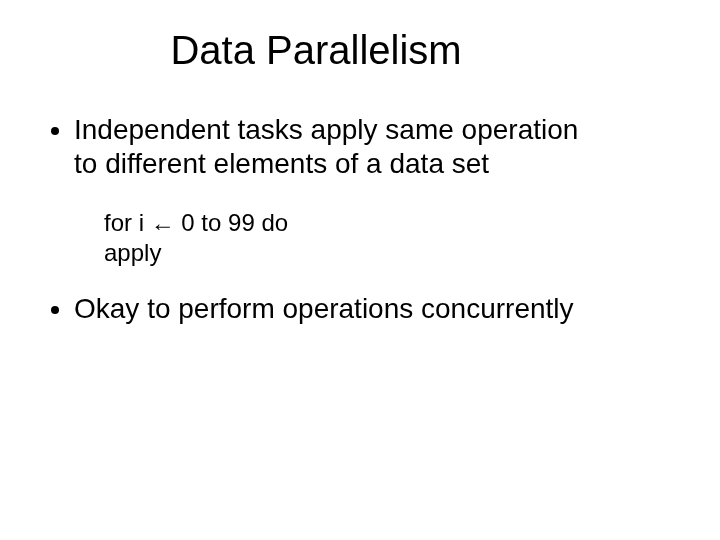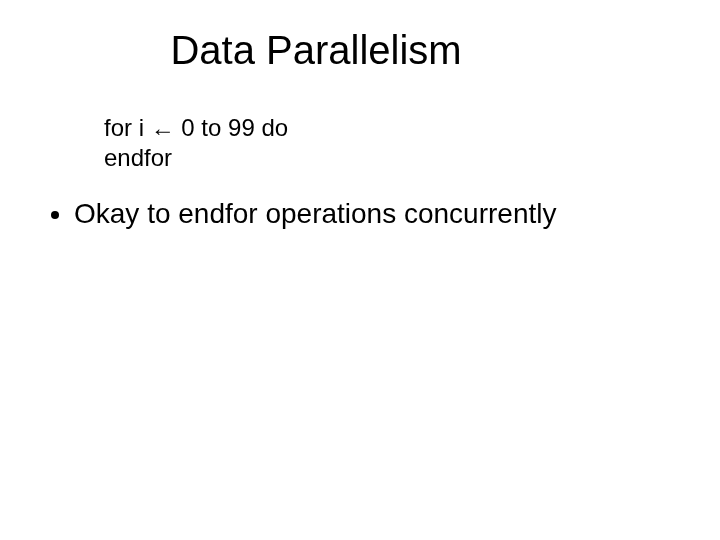--- a/index.html
+++ b/index.html
@@ -42,22 +42,25 @@
   .code-line2 {
     padding-left: 22px;
   }
 </style>
 </head>
 <body>
 
 <div class="slide">
   <div class="title">Data Parallelism</div>
 
+  <ul class="bullets">
+    <li>Independent tasks apply same operation to different elements of a data set</li>
+  </ul>
 
   <div class="code-block">
     <div>for i ← 0 to 99 do</div>
-    <div>endfor</div>
+    <div>apply</div>
   </div>
 
   <ul class="bullets">
-    <li>Okay to endfor operations concurrently</li>
+    <li>Okay to perform operations concurrently</li>
   </ul>
 </div>
 
 </body></html>

